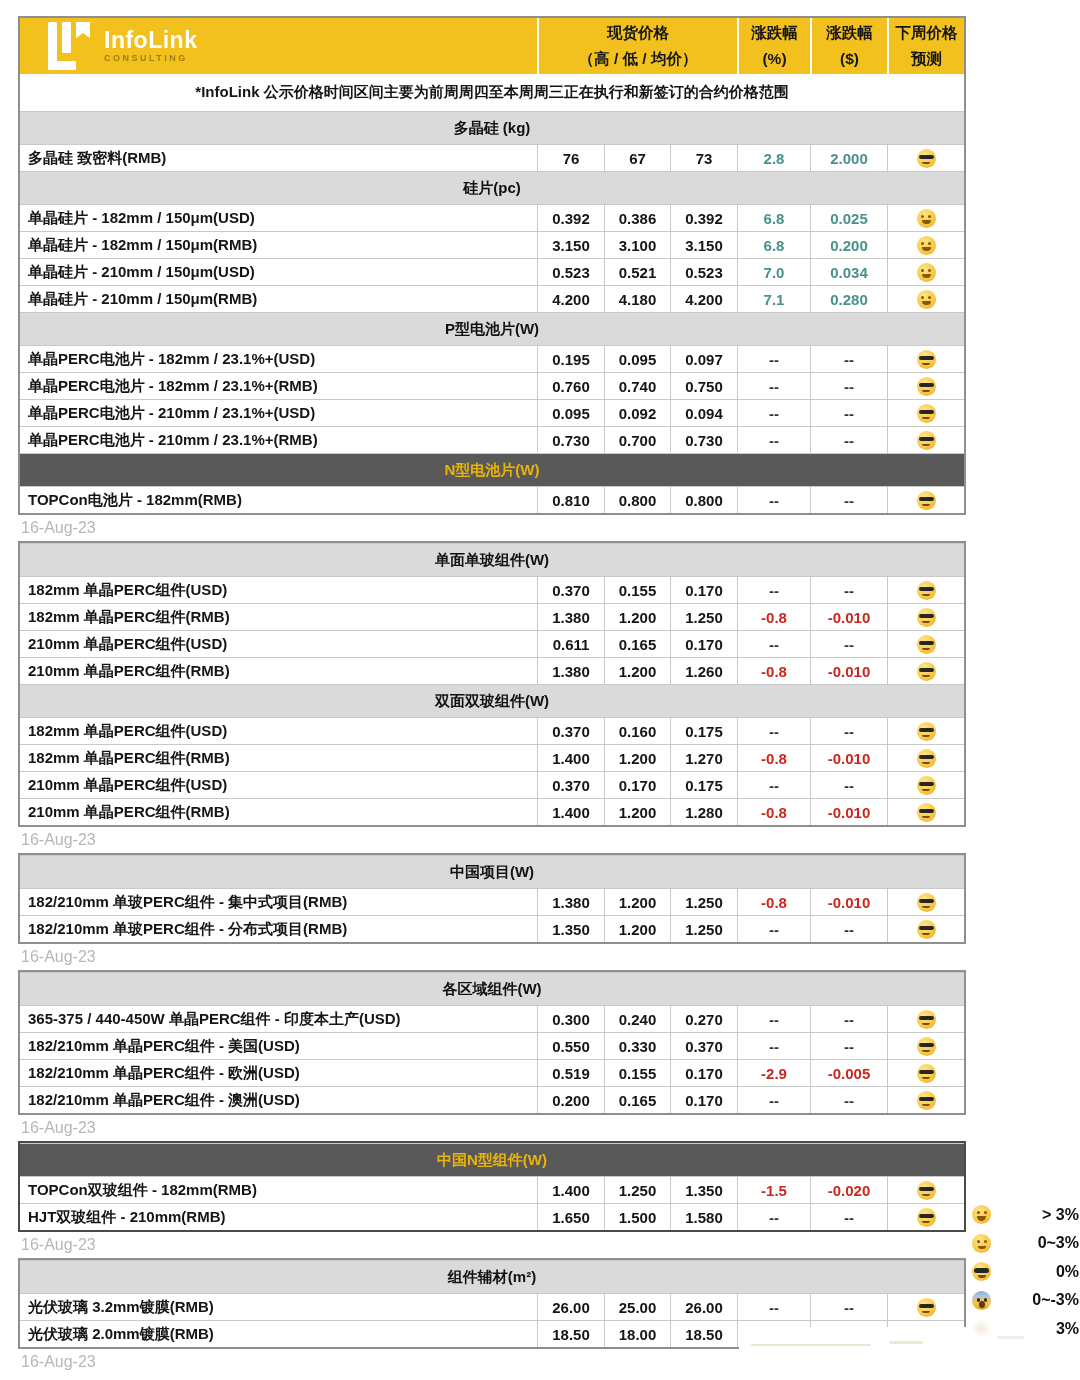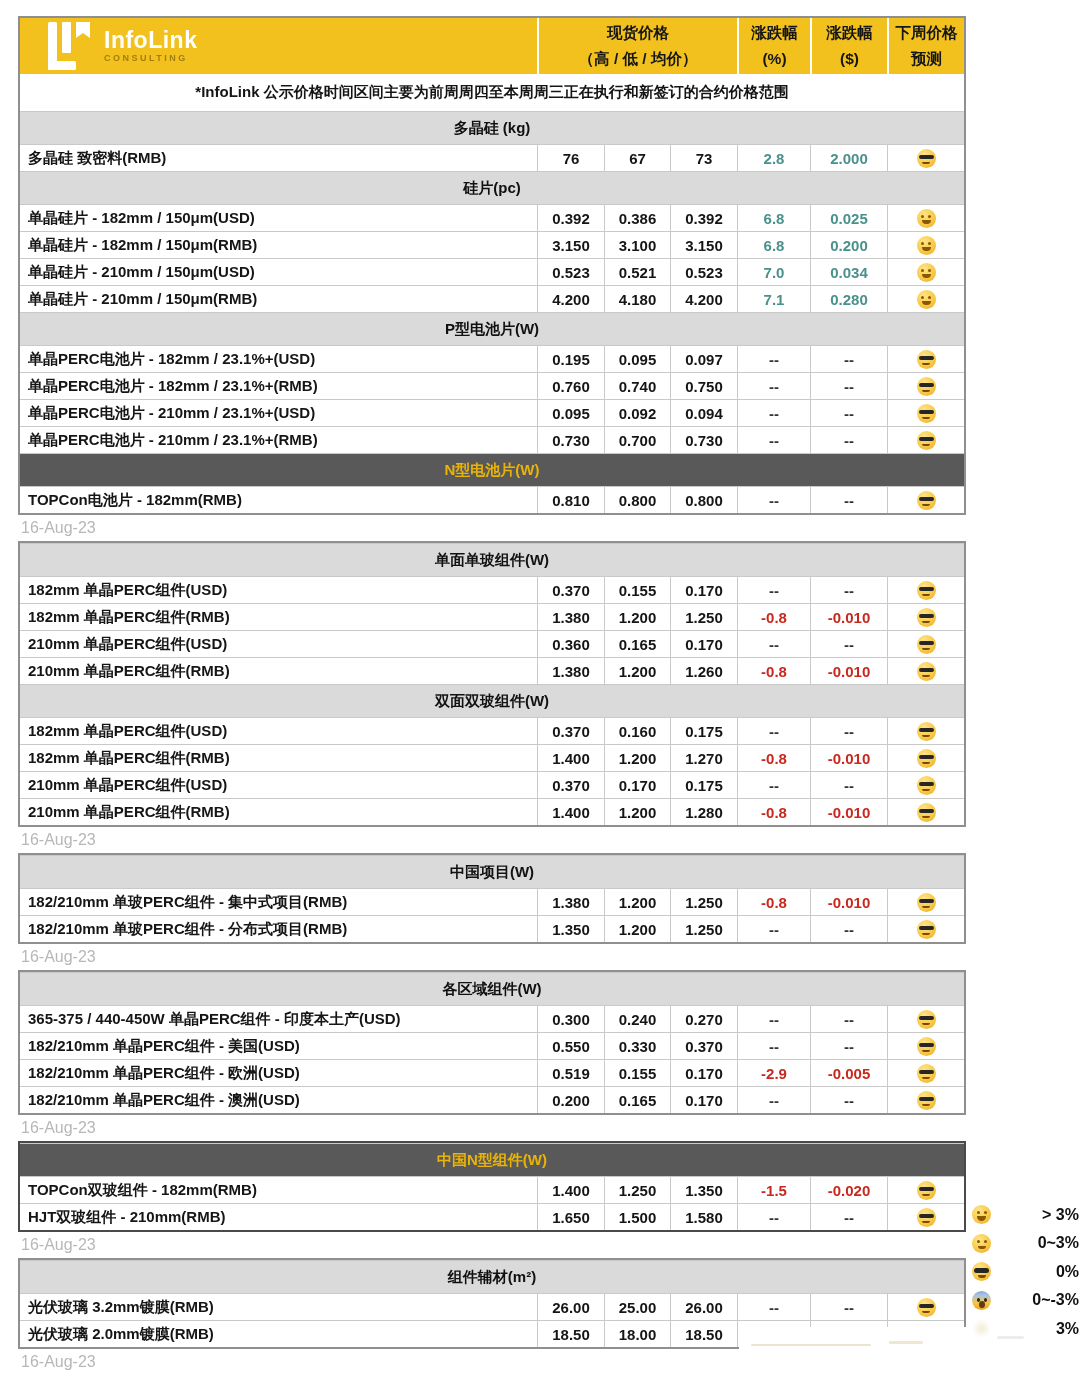--- a/index.html
+++ b/index.html
@@ -257,21 +257,21 @@
     <div class="cell">1.200</div>
     <div class="cell">1.250</div>
     <div class="cell trend-down">-0.8</div>
     <div class="cell trend-down">-0.010</div>
     <div class="cell">
       <span class="emoji emoji-cool"></span>
     </div>
   </div>
         <div class="row">
     <div class="cell name">210mm 单晶PERC组件(USD)</div>
-    <div class="cell">0.360</div>
+    <div class="cell">0.611</div>
     <div class="cell">0.165</div>
     <div class="cell">0.170</div>
     <div class="cell trend-flat">--</div>
     <div class="cell trend-flat">--</div>
     <div class="cell">
       <span class="emoji emoji-cool"></span>
     </div>
   </div>
         <div class="row">
     <div class="cell name">210mm 单晶PERC组件(RMB)</div>

